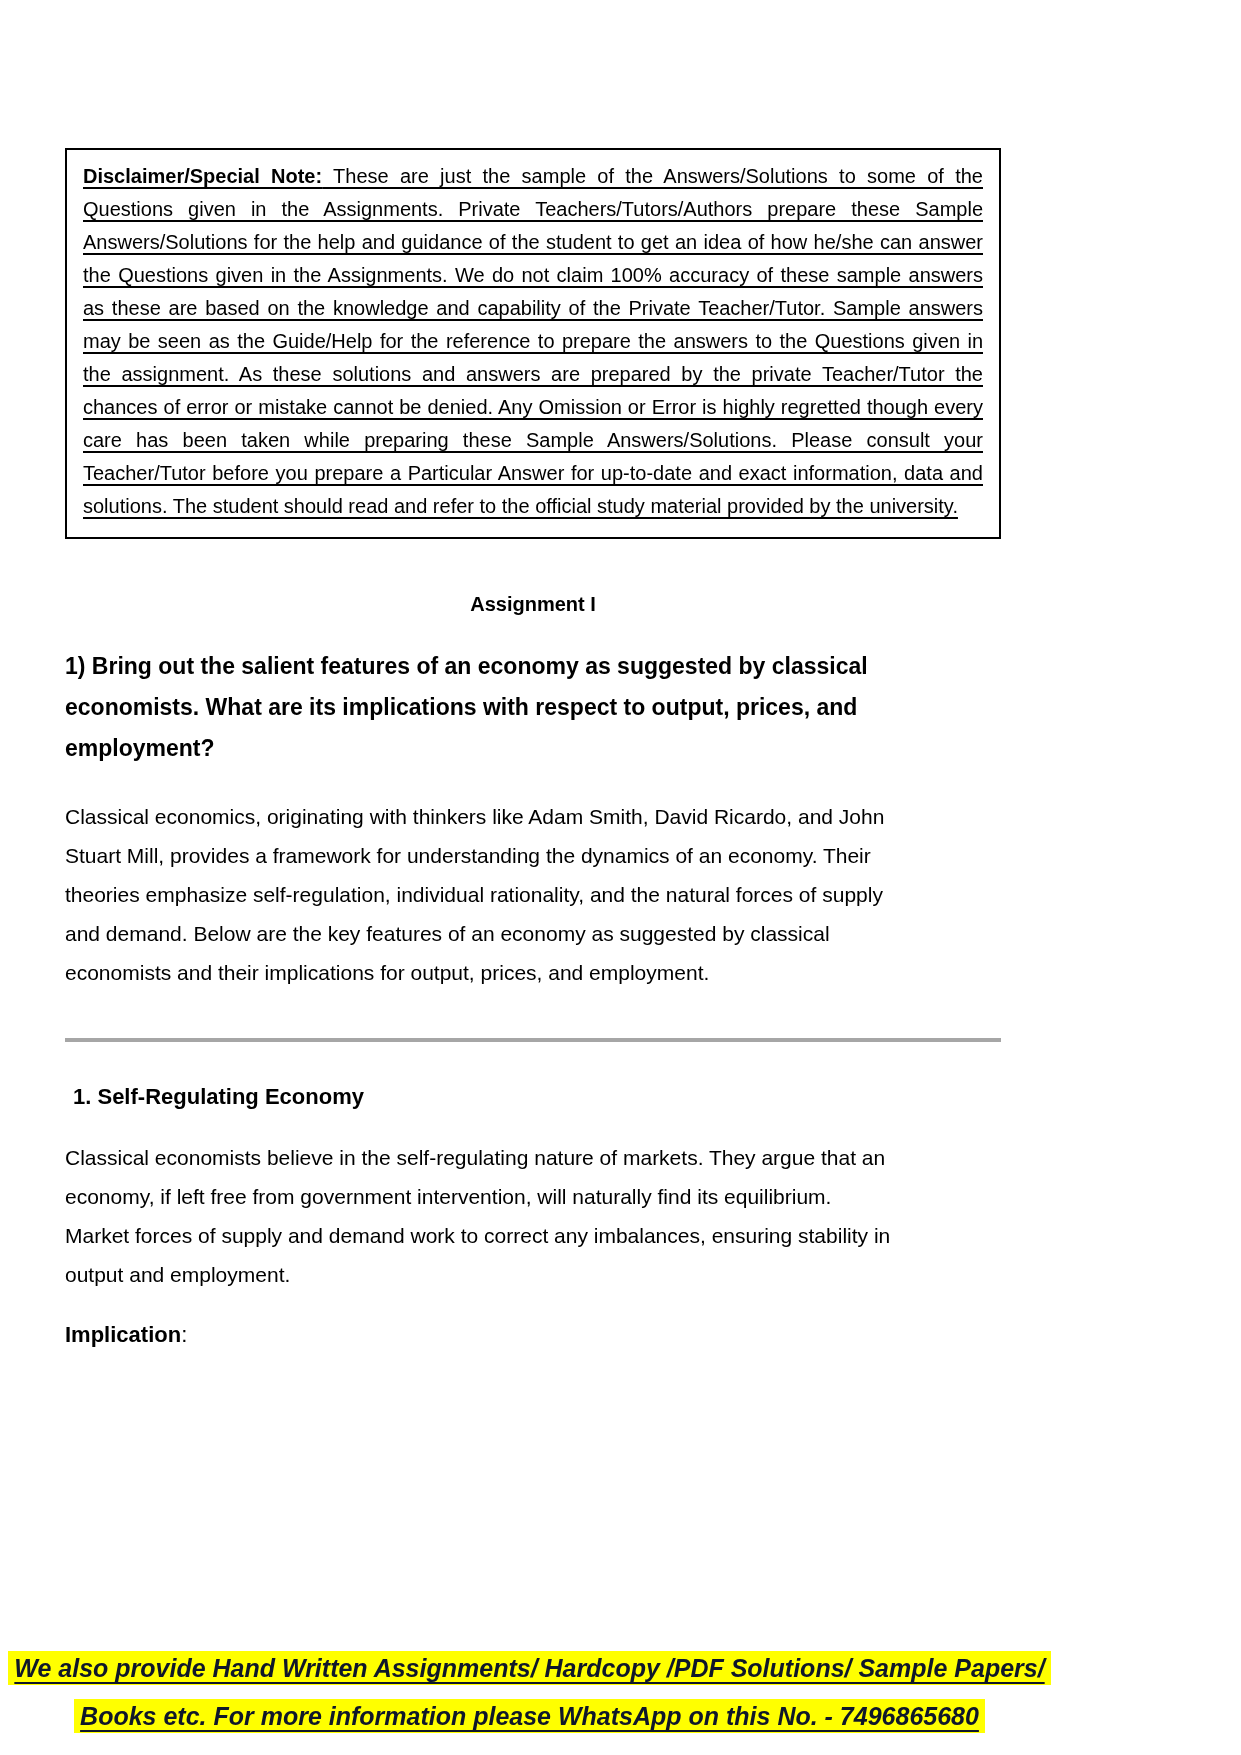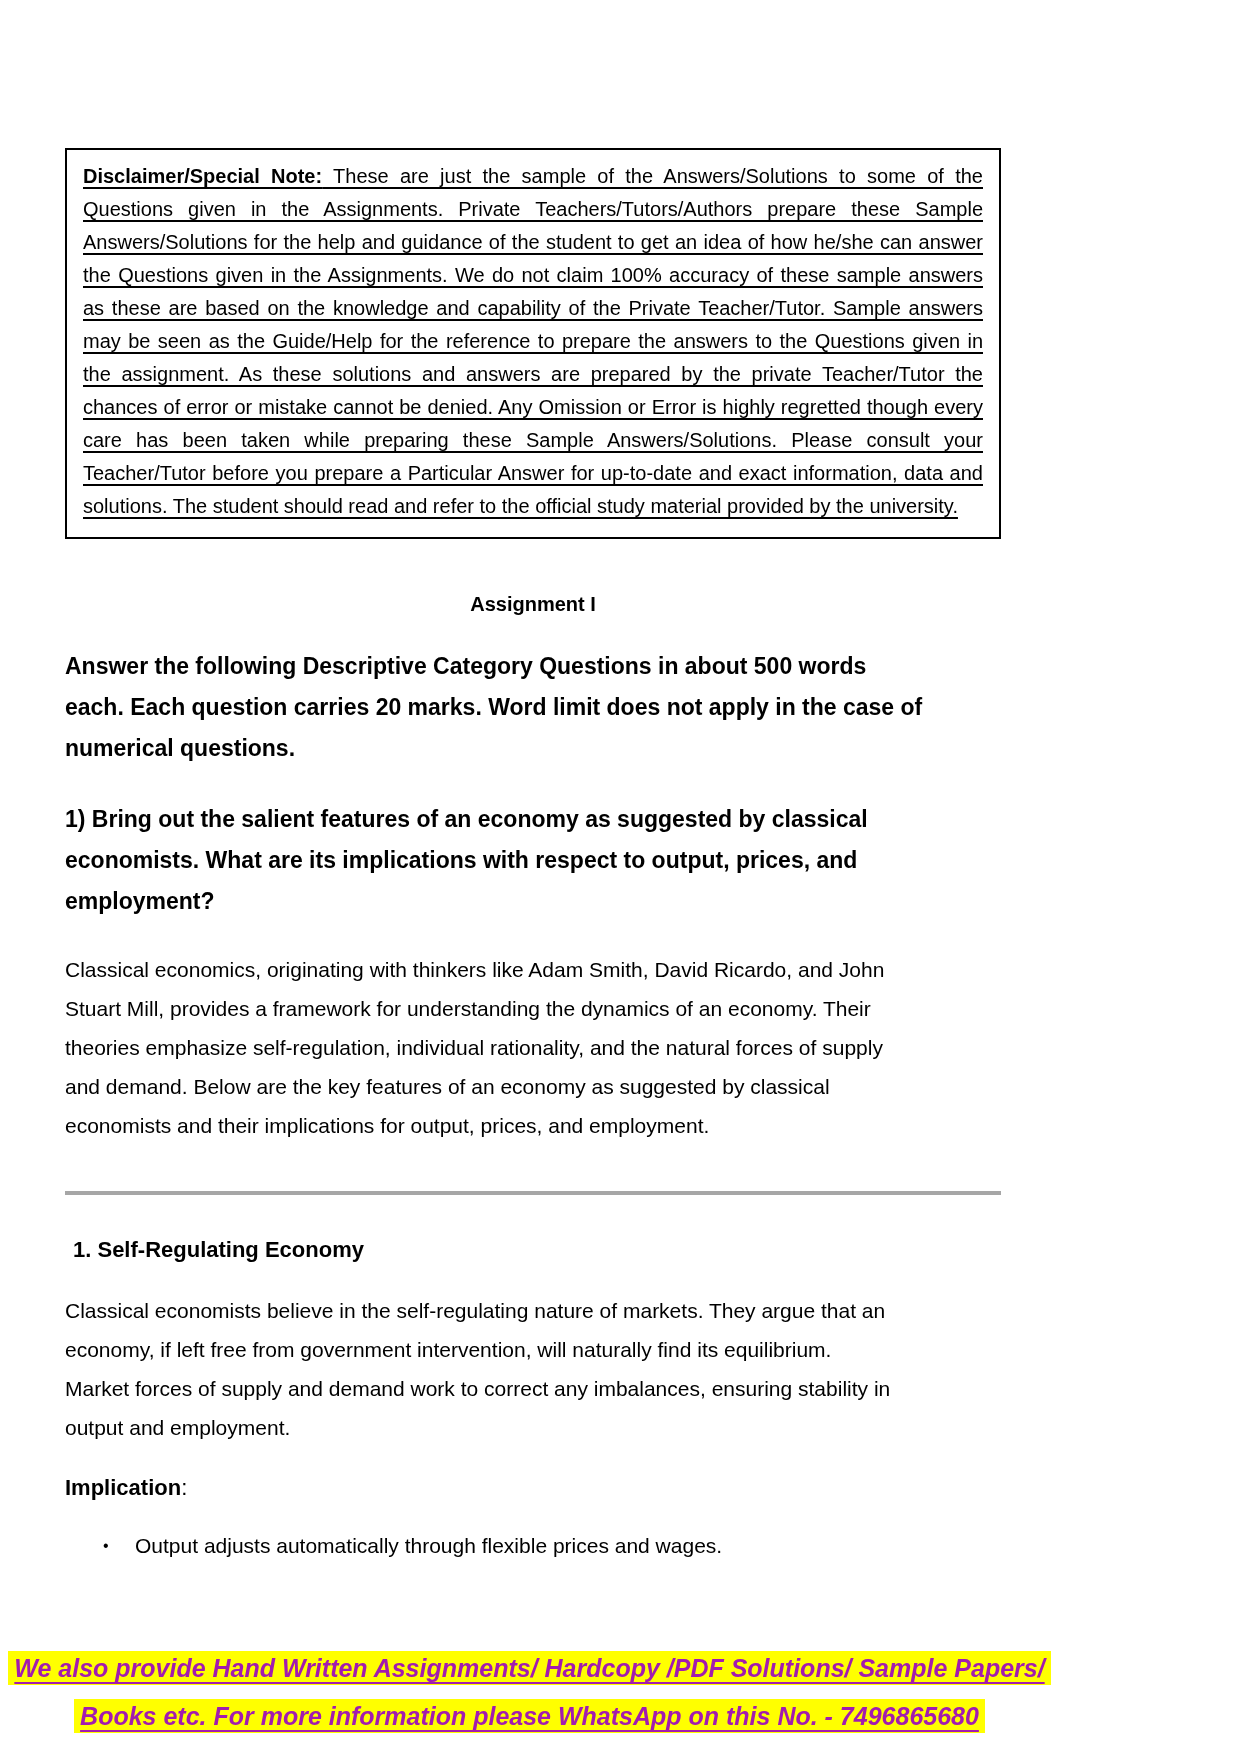--- a/index.html
+++ b/index.html
@@ -75,21 +75,21 @@
 
   .footer {
     position: absolute;
     left: 0; right: 0;
     top: 1646px;
     text-align: center;
   }
   .footer-line { line-height: 45px; }
   .footer-text {
     background: #ffff00;
-    color: #a21caf;
+    color: #0f172a;
     font-weight: bold;
     font-style: italic;
     font-size: 25px;
     text-decoration: underline;
     text-underline-offset: 5px;
     text-decoration-thickness: 2px;
     padding: 3px 6px;
   }
 </style>
 </head>
@@ -97,23 +97,20 @@
 
 <div class="page">
   <div class="content">
 
     <div class="disclaimer-box">
       <p class="disclaimer-text"><span class="disclaimer-label">Disclaimer/Special Note:</span><span> These are just the sample of the Answers/Solutions to some of the Questions given in the Assignments. Private Teachers/Tutors/Authors prepare these Sample Answers/Solutions for the help and guidance of the student to get an idea of how he/she can answer the Questions given in the Assignments. We do not claim 100% accuracy of these sample answers as these are based on the knowledge and capability of the Private Teacher/Tutor. Sample answers may be seen as the Guide/Help for the reference to prepare the answers to the Questions given in the assignment. As these solutions and answers are prepared by the private Teacher/Tutor the chances of error or mistake cannot be denied. Any Omission or Error is highly regretted though every care has been taken while preparing these Sample Answers/Solutions. Please consult your Teacher/Tutor before you prepare a Particular Answer for up-to-date and exact information, data and solutions. The student should read and refer to the official study material provided by the university.</span></p>
     </div>
 
     <h1 class="title">Assignment I</h1>
 
-    <p class="bold-block">Answer the following Descriptive Category Questions in about 500 words
-each. Each question carries 20 marks. Word limit does not apply in the case of
-numerical questions.</p>
 
     <p class="bold-block">1) Bring out the salient features of an economy as suggested by classical
 economists. What are its implications with respect to output, prices, and
 employment?</p>
 
 
     <p class="para">Classical economics, originating with thinkers like Adam Smith, David Ricardo, and John
 Stuart Mill, provides a framework for understanding the dynamics of an economy. Their
 theories emphasize self-regulation, individual rationality, and the natural forces of supply
 and demand. Below are the key features of an economy as suggested by classical
@@ -123,23 +120,20 @@
 
     <h2 class="section-heading">1. Self-Regulating Economy</h2>
 
     <p class="para">Classical economists believe in the self-regulating nature of markets. They argue that an
 economy, if left free from government intervention, will naturally find its equilibrium.
 Market forces of supply and demand work to correct any imbalances, ensuring stability in
 output and employment.</p>
 
     <p class="implication"><span class="bold">Implication</span><span>:</span></p>
 
-    <ul class="bullets">
-      <li><span class="bullet-glyph">•</span><span>Output adjusts automatically through flexible prices and wages.</span></li>
-    </ul>
 
   </div>
 
   <div class="footer">
     <div class="footer-line"><span class="footer-text">We also provide Hand Written Assignments/ Hardcopy /PDF Solutions/ Sample Papers/</span></div>
     <div class="footer-line"><span class="footer-text">Books etc. For more information please WhatsApp on this No. - 7496865680</span></div>
   </div>
 </div>
 
 </body></html>

